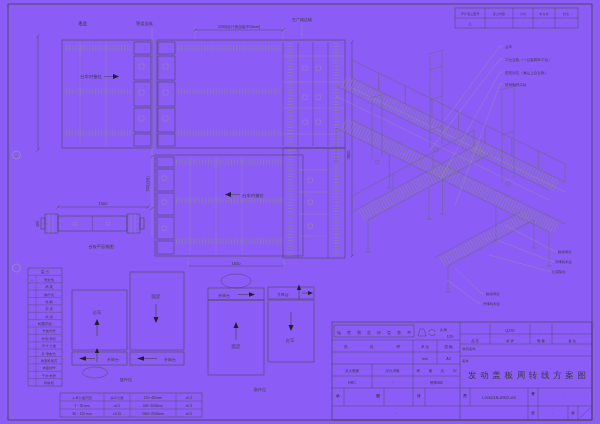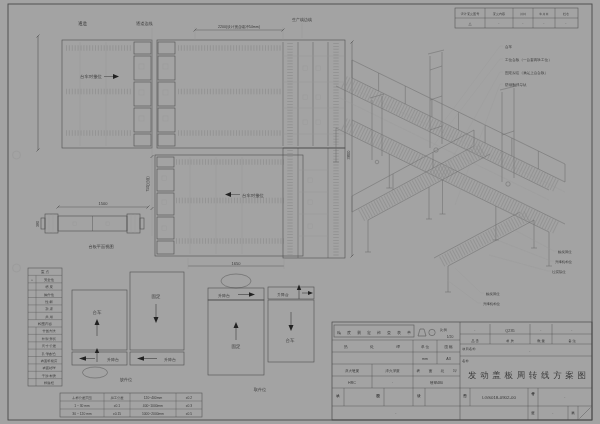--- a/index.html
+++ b/index.html
@@ -1,16 +1,16 @@
 <!DOCTYPE html>
 <html><head>
 <meta charset="utf-8">
 <style>
   html,body{margin:0;padding:0;background:#e8e8e6;}
-  .page{position:relative;width:600px;height:424px;background:#a3a3a3;overflow:hidden;
+  .page{position:relative;width:600px;height:424px;background:#8b5cf6;overflow:hidden;
         font-family:"Liberation Sans","DejaVu Sans",sans-serif;}
   svg{position:absolute;left:0;top:0;}
   svg text{fill:#3a3a3a;font-family:"Liberation Sans","DejaVu Sans",sans-serif;}
   .ln{stroke:#4a4a4a;fill:none;}
   .lt{stroke:#9a9a9a;fill:none;}
   .band{stroke:#8a8a8a;fill:none;stroke-dasharray:1,1.9;opacity:.6;}
   .iso{stroke:#6a6a6a;fill:none;}
   .arrow{fill:#222;stroke:none;}
   .vtext{writing-mode:vertical-rl;}
 </style>

